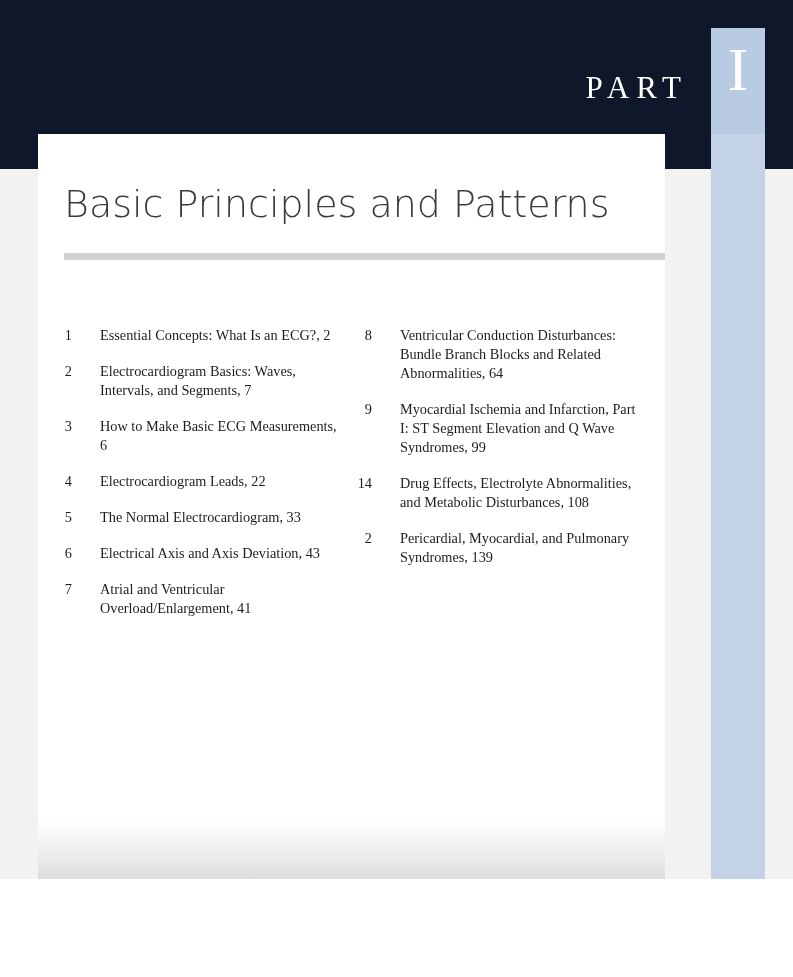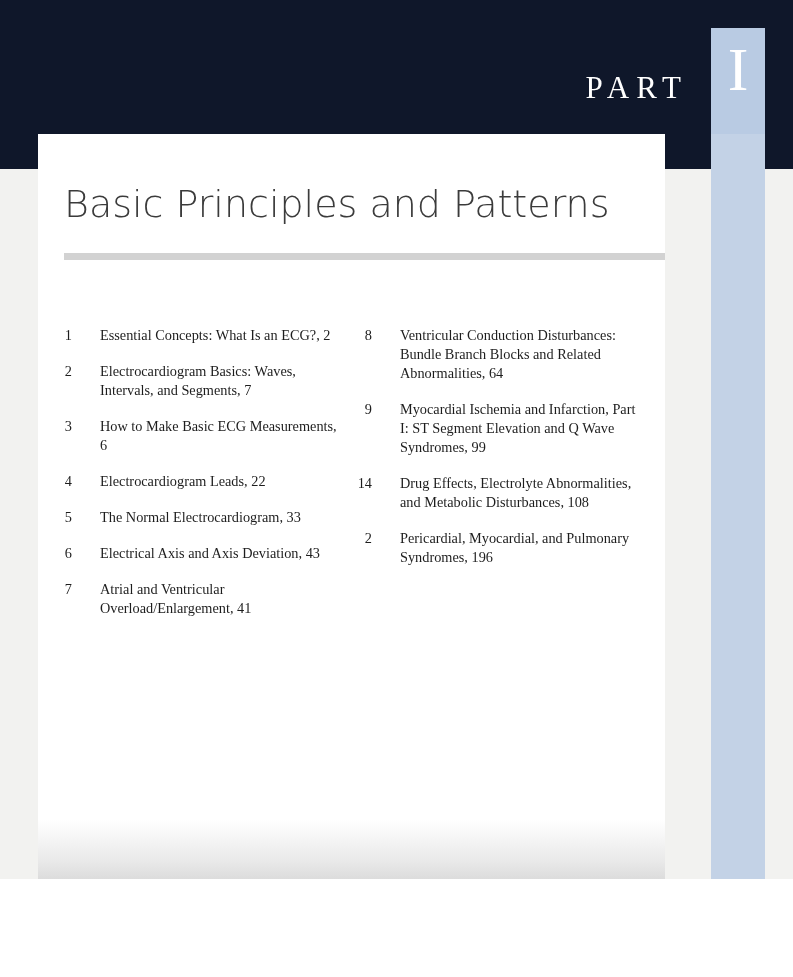--- a/index.html
+++ b/index.html
@@ -217,21 +217,21 @@
       <div class="toc-item">
         <span class="toc-num">9</span>
         <span class="toc-text">Myocardial Ischemia and Infarction, Part I: ST Segment Elevation and Q Wave Syndromes, 99</span>
       </div>
       <div class="toc-item">
         <span class="toc-num">14</span>
         <span class="toc-text">Drug Effects, Electrolyte Abnormalities, and Metabolic Disturbances, 108</span>
       </div>
       <div class="toc-item">
         <span class="toc-num">2</span>
-        <span class="toc-text">Pericardial, Myocardial, and Pulmonary Syndromes, 196</span>
+        <span class="toc-text">Pericardial, Myocardial, and Pulmonary Syndromes, 139</span>
       </div>
     </div>
   </div>
 
   <div class="footer">
     
     
     
     
     

